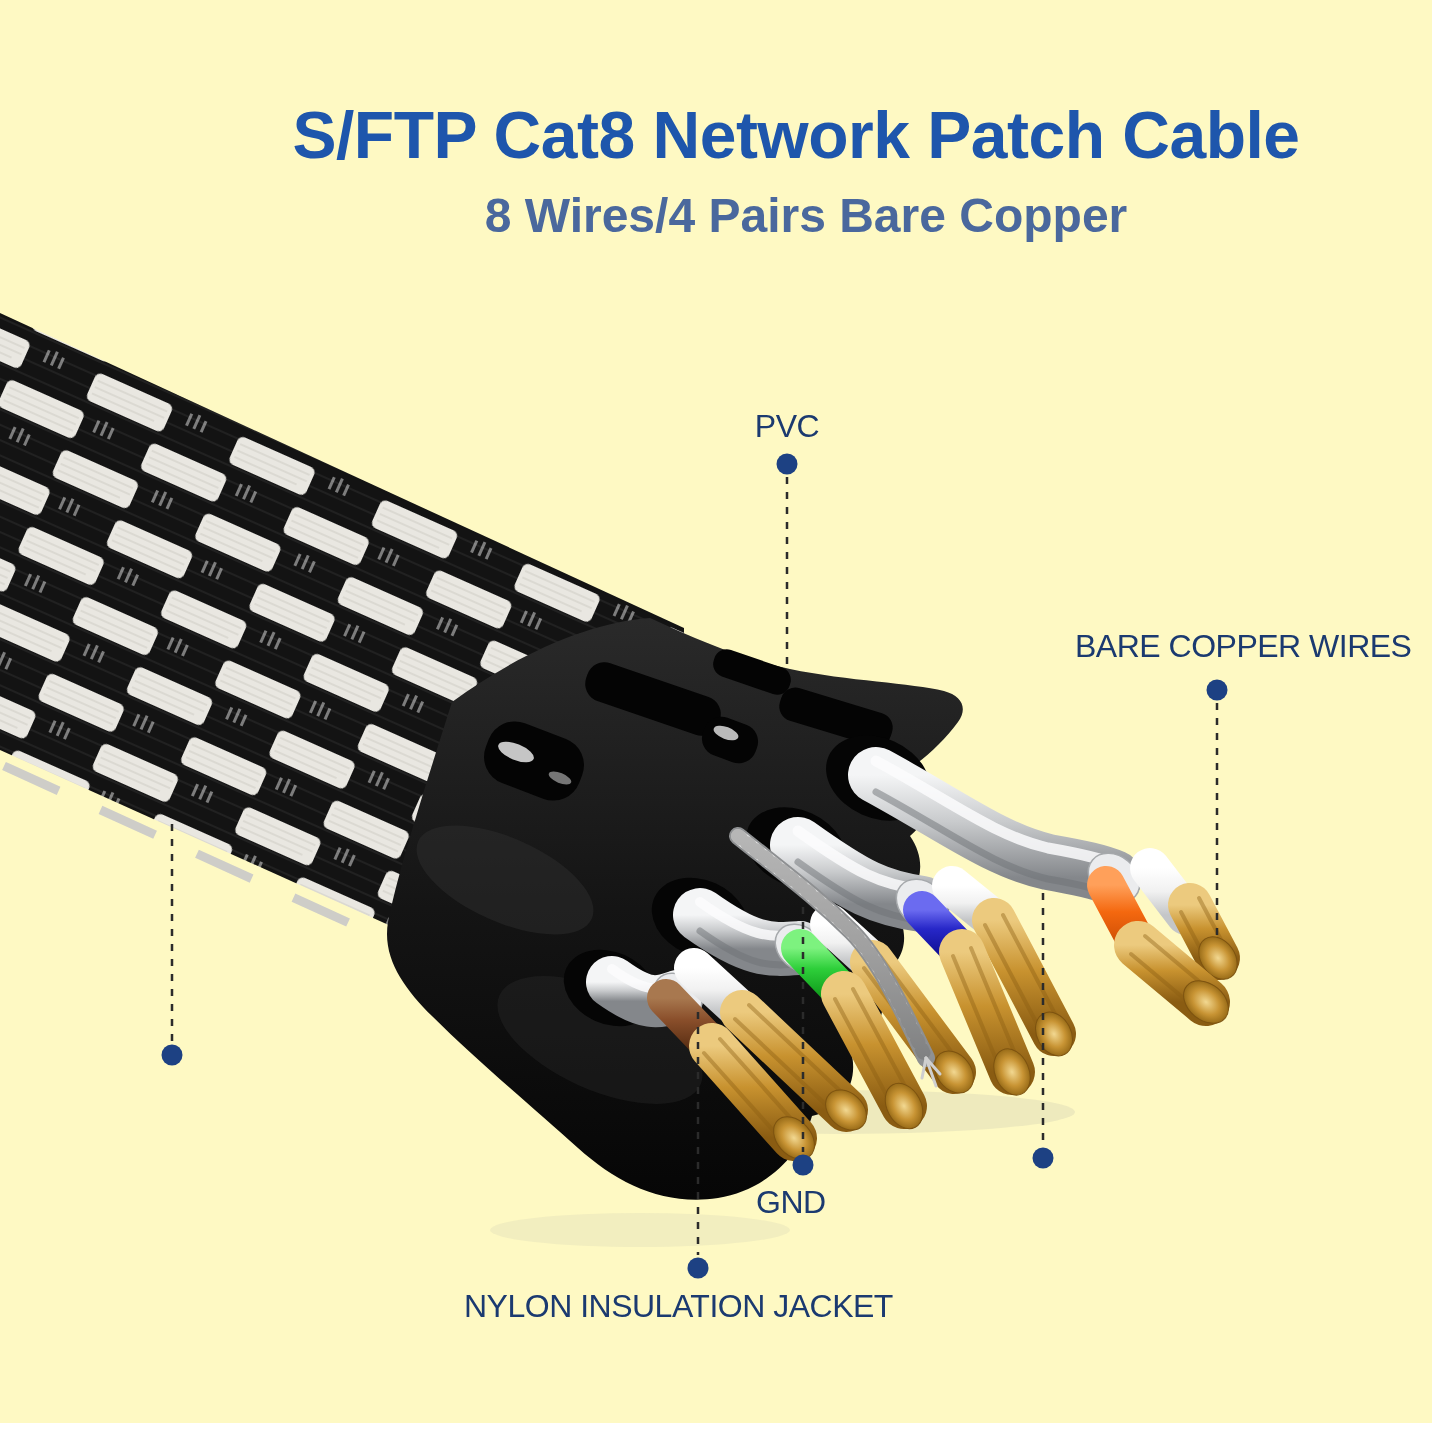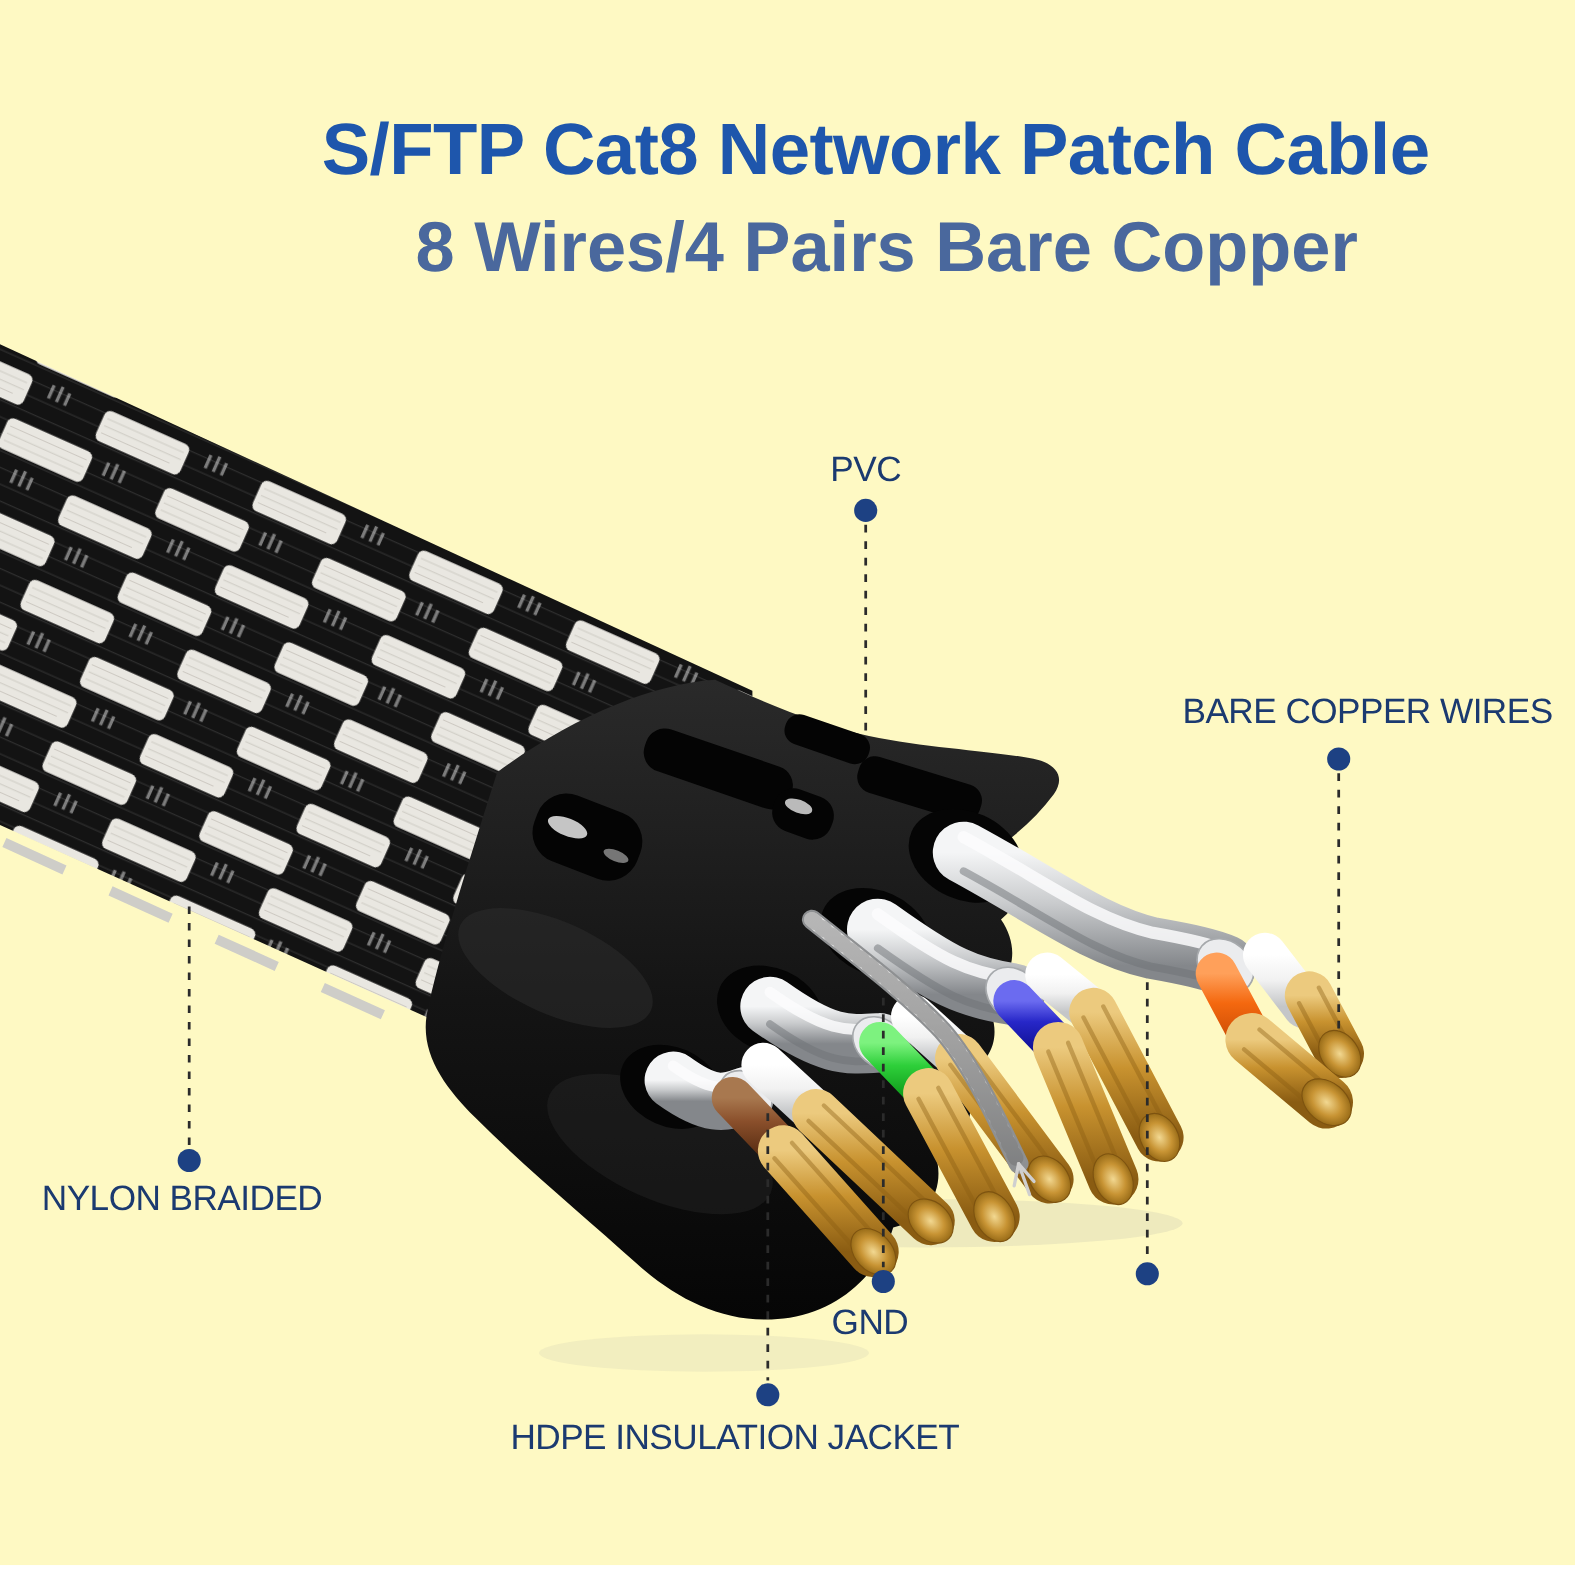--- a/index.html
+++ b/index.html
@@ -11,21 +11,21 @@
     font-family:"Liberation Sans", sans-serif;
   }
   .hdr{position:absolute;white-space:nowrap;line-height:1;}
   #title{
     top:102px;left:796px;transform:translateX(-50%);
     font-size:66px;font-weight:bold;letter-spacing:-0.5px;
     color:#1e56ac;
   }
   #subtitle{
     top:192px;left:806px;transform:translateX(-50%);
-    font-size:64px;font-weight:bold;
+    font-size:48px;font-weight:bold;
     color:#4a689d;
   }
   .lbl{
     position:absolute;white-space:nowrap;line-height:1;
     font-size:32px;letter-spacing:-0.5px;
     color:#1b3a70;
   }
   #diagram-svg{position:absolute;left:0;top:0;}
 </style>
 </head>
@@ -280,17 +280,16 @@
       <circle cx="1217" cy="690" r="10.5"></circle>
       <circle cx="172" cy="1055" r="10.5"></circle>
       <circle cx="803" cy="1165" r="10.5"></circle>
       <circle cx="1043" cy="1158" r="10.5"></circle>
       <circle cx="698" cy="1268" r="10.5"></circle>
     </g>
   </svg>
 
   <div class="lbl" style="left:787px;top:410px;transform:translateX(-50%);">PVC</div>
   <div class="lbl" style="left:1075px;top:630px;">BARE COPPER WIRES</div>
-  <div class="lbl" style="left:38px;top:1073px;">NYLON BRAIDED</div>
   <div class="lbl" style="left:756px;top:1186px;">GND</div>
-  <div class="lbl" style="left:464px;top:1290px;">HDPE INSULATION JACKET</div>
+  <div class="lbl" style="left:464px;top:1290px;">NYLON INSULATION JACKET</div>
 
 </div>
 
 </body></html>

